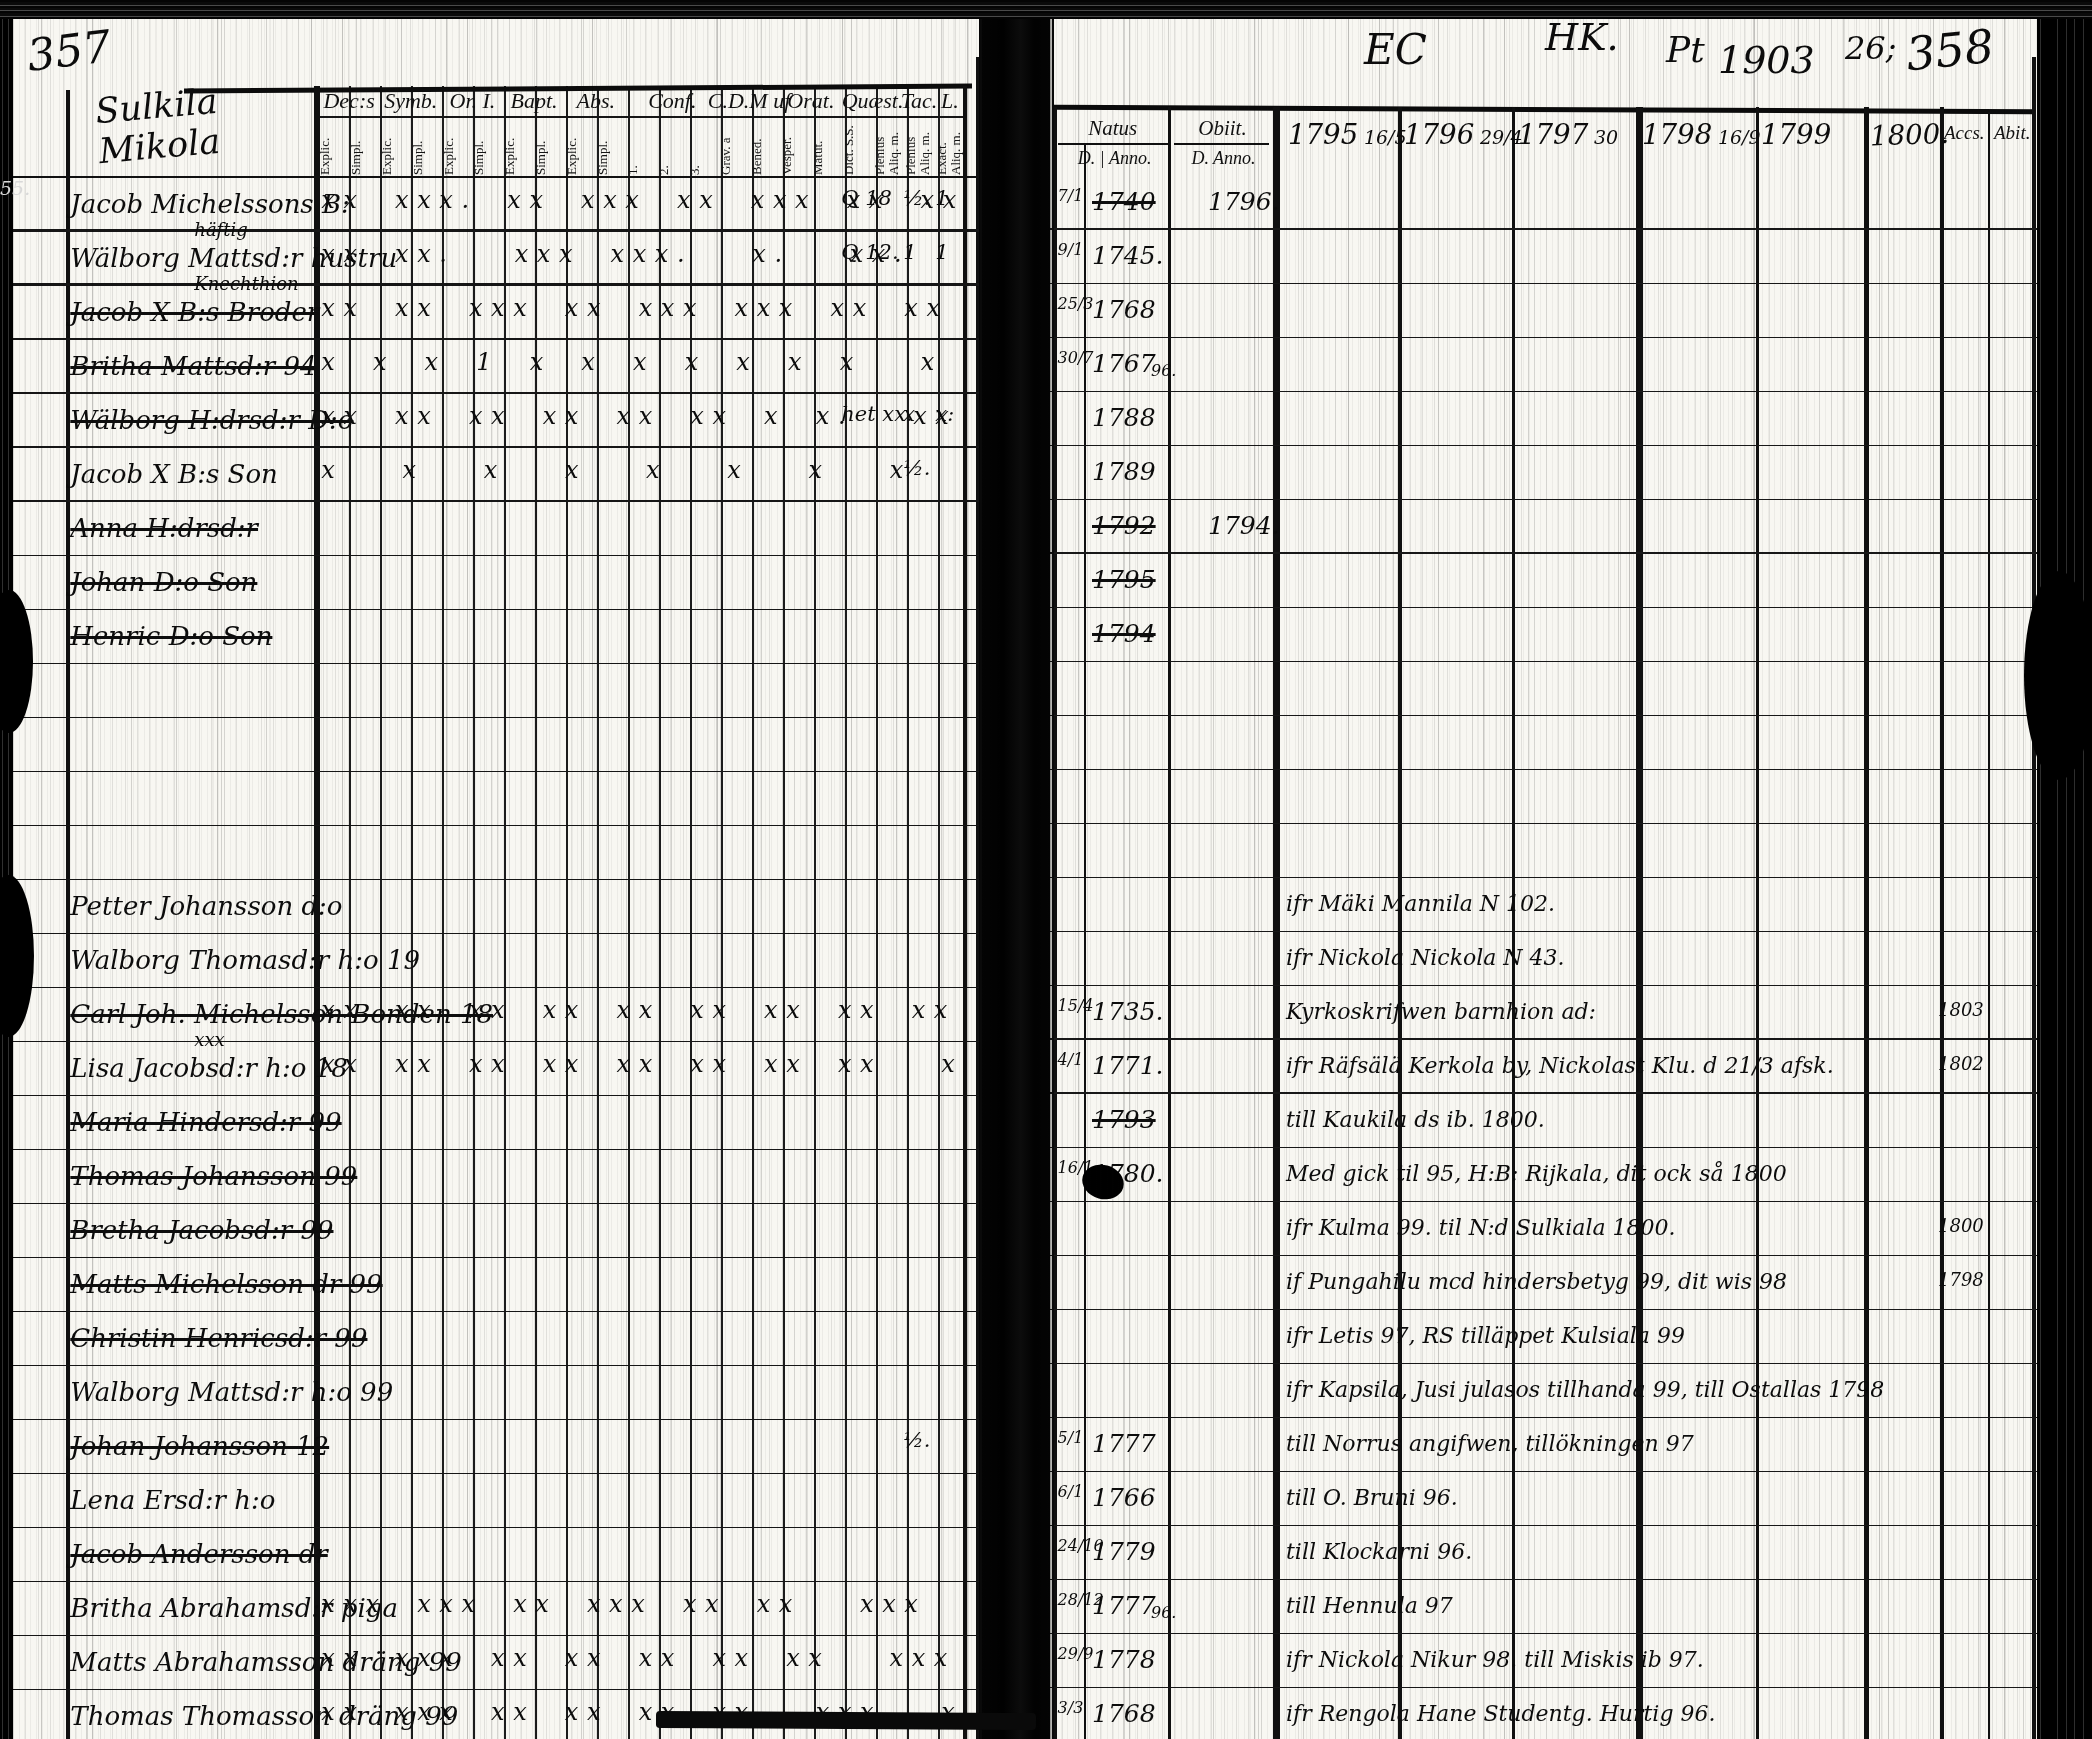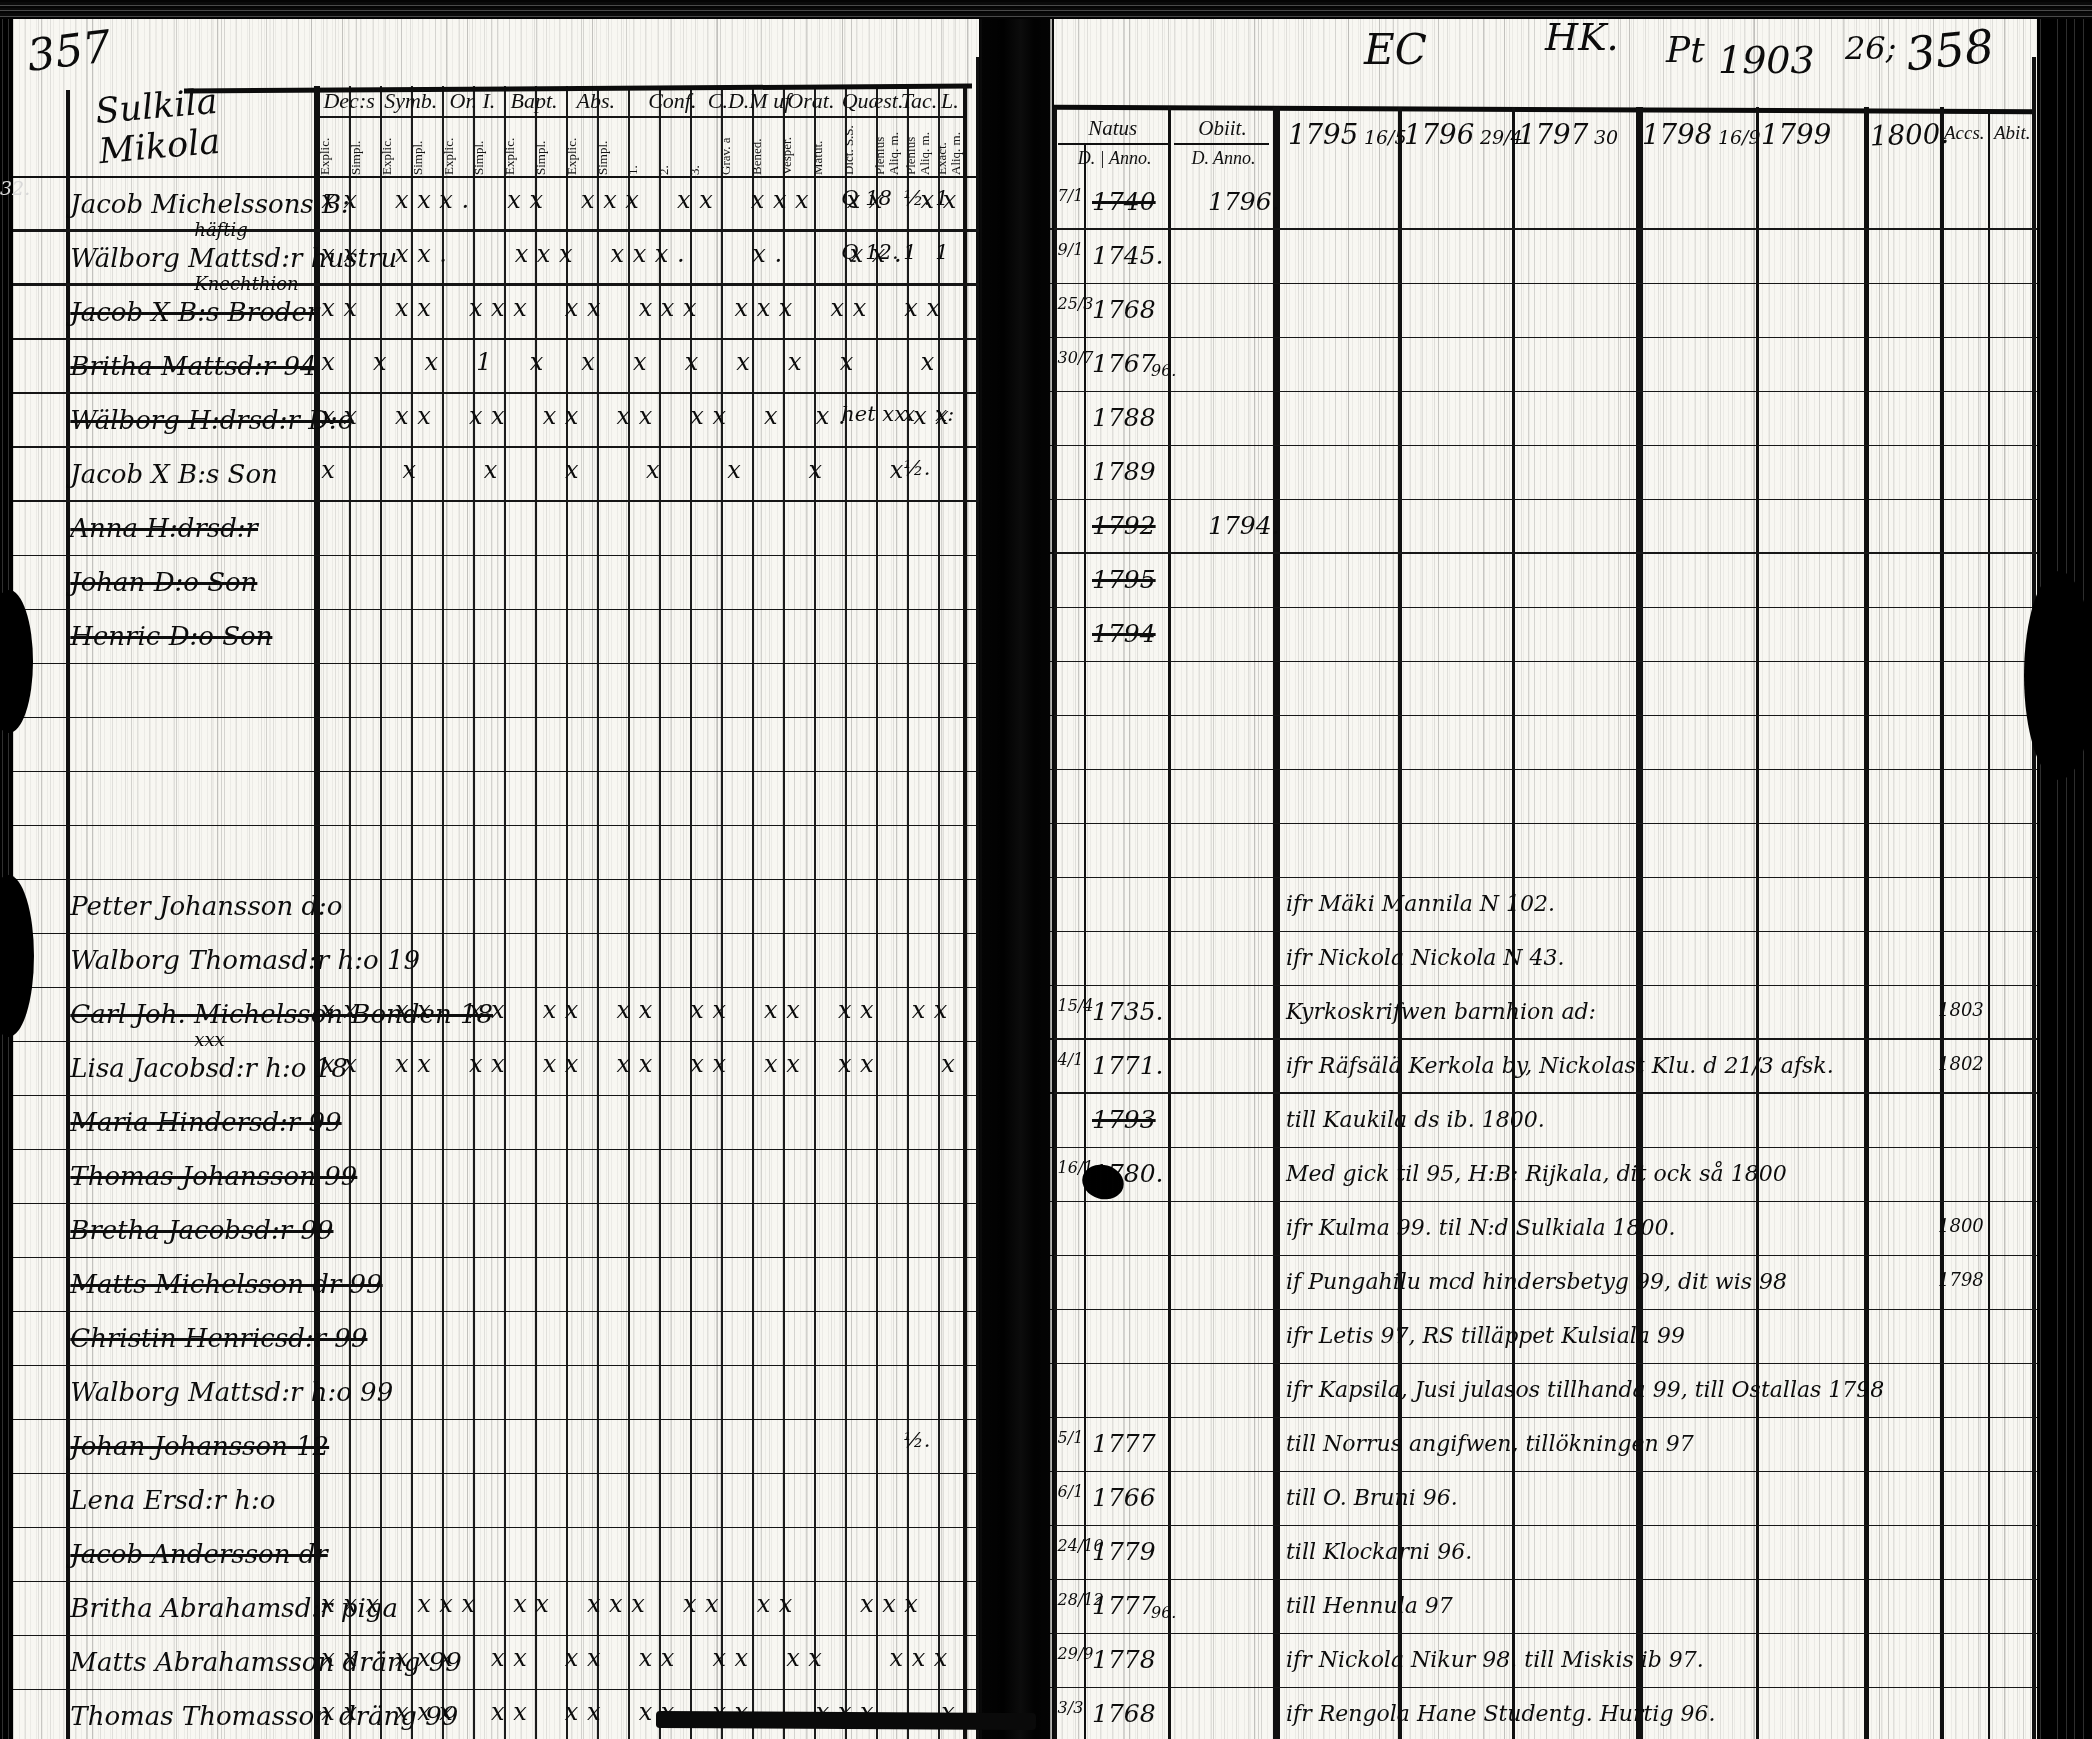--- a/index.html
+++ b/index.html
@@ -412,21 +412,21 @@
     <span class="above hw"></span>
     <span class="name hw">Thomas Thomasson dräng 99</span>
     <span class="marks hw">xx xxx xx xx xx xx  xxx  x.  x.</span>
     <span class="q hw"></span>
     <span class="t hw"></span>
     <span class="l hw"></span>
   </div>
 </div>
     <div class="streaks"></div>
   </div>
-  <div class="margin-note hw">32.</div>
+  <div class="margin-note hw">55.</div>
 
   <div class="gutter"></div>
 
   <div class="page page-right">
     <div id="r-annots">
         <span class="annot hw">EC</span>
         <span class="annot hw">HK.</span>
         <span class="annot hw">Pt</span>
         <span class="annot hw">1903</span>
         <span class="annot hw">26;</span>

